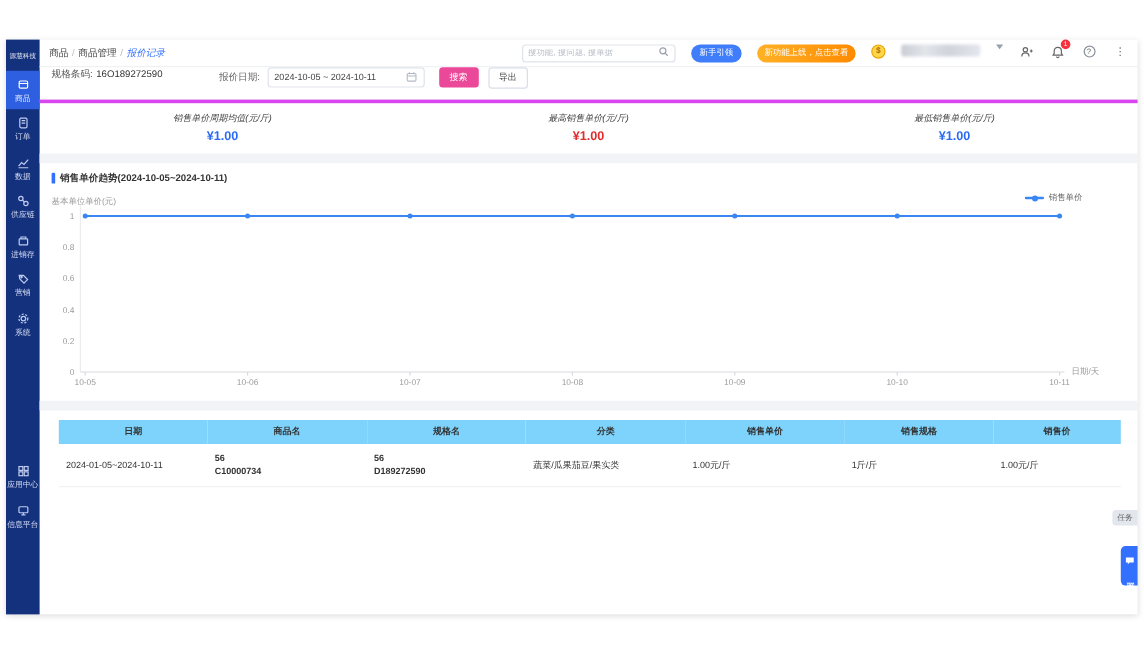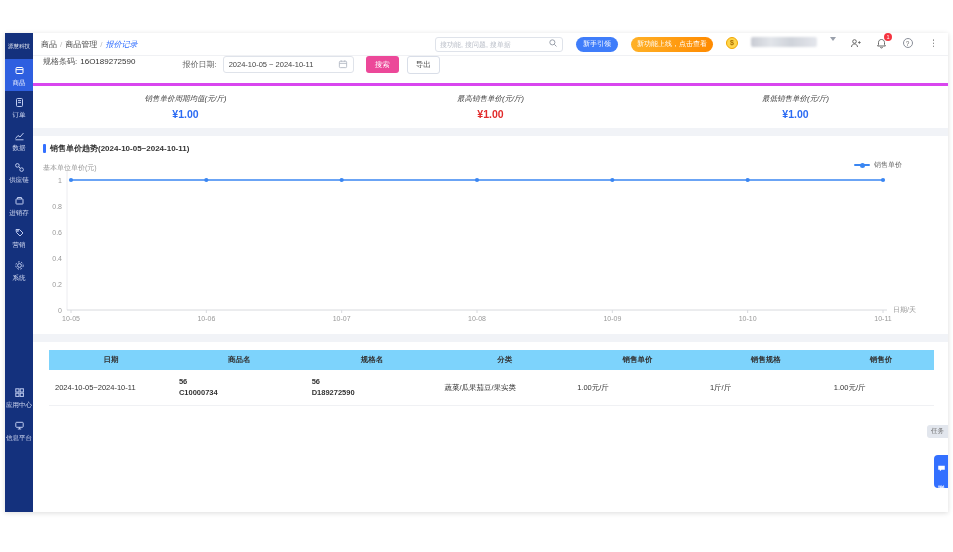--- a/index.html
+++ b/index.html
@@ -363,21 +363,21 @@
             <th>商品名</th>
             <th>规格名</th>
             <th>分类</th>
             <th>销售单价</th>
             <th>销售规格</th>
             <th>销售价</th>
           </tr>
         </thead>
         <tbody>
           <tr>
-            <td>2024-10-05~2024-10-11</td>
+            <td>2024-01-05~2024-10-11</td>
             <td>
               <span class="cell-sub">56</span>
               <span class="cell-sub">C10000734</span>
             </td>
             <td>
               <span class="cell-sub">56</span>
               <span class="cell-sub">D189272590</span>
             </td>
             <td>蔬菜/瓜果茄豆/果实类</td>
             <td>1.00元/斤</td>

